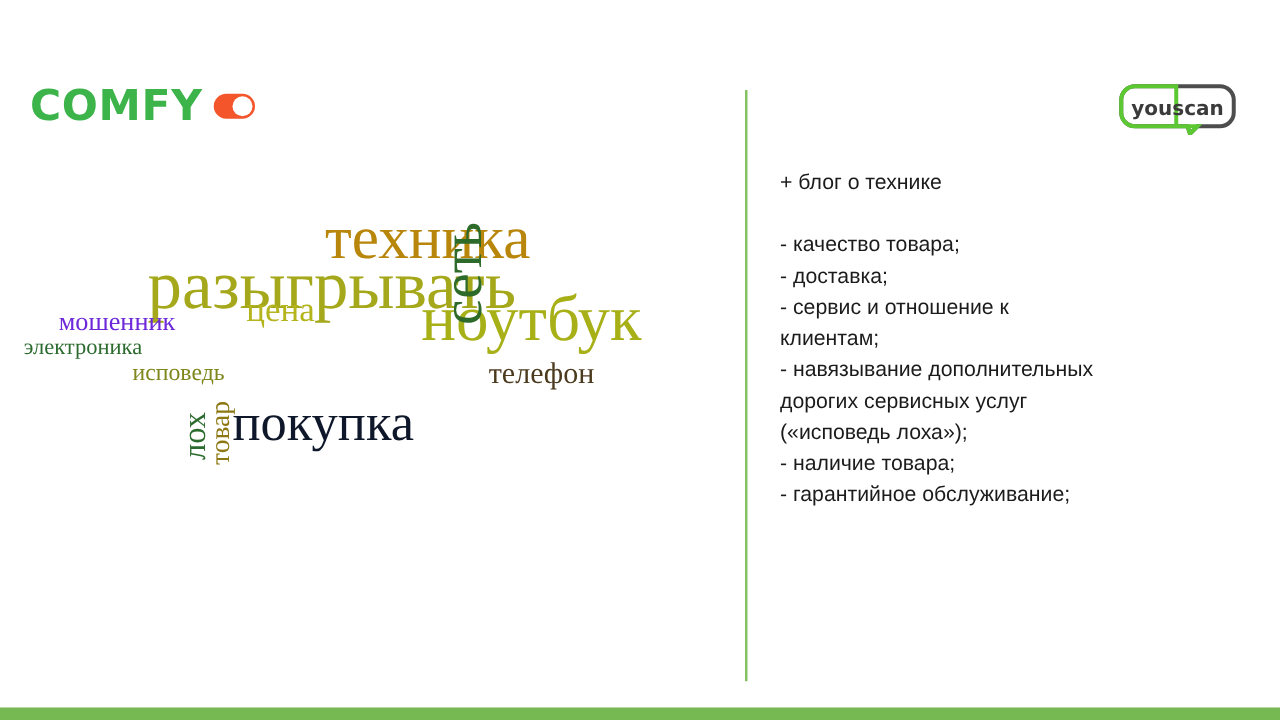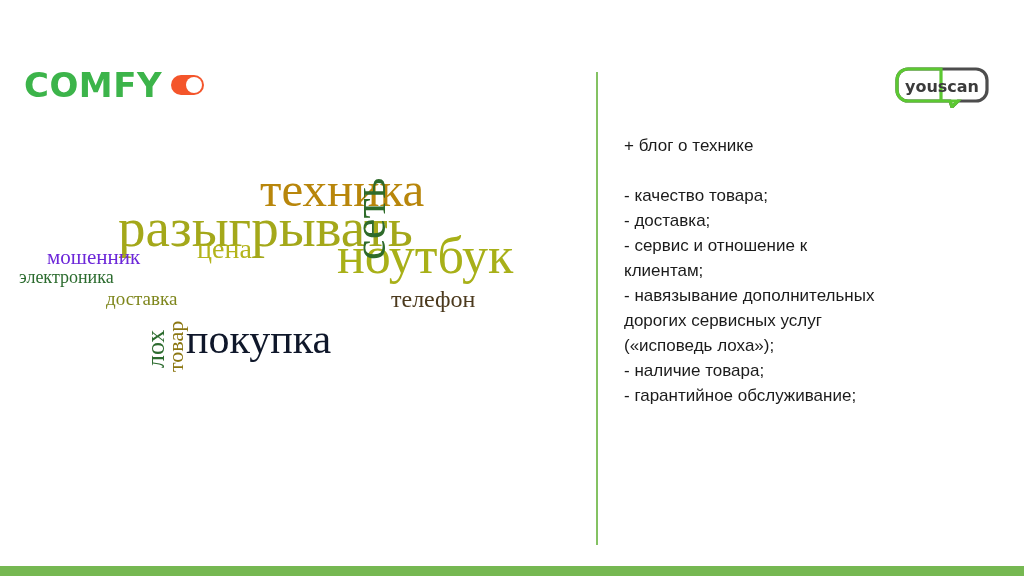--- a/index.html
+++ b/index.html
@@ -139,21 +139,21 @@
   <div class="divider"></div>
 
   <div class="cloud">
     <span class="w-tehnika">техника</span>
     <span class="w-razygryvat">разыгрывать</span>
     <span class="w-noutbuk">ноутбук</span>
     <span class="w-tsena">цена</span>
     <span class="w-pokupka">покупка</span>
     <span class="w-elektronika">электроника</span>
     <span class="w-moshennik">мошенник</span>
-    <span class="w-razvodit">доставка</span>
+    <span class="w-razvodit">исповедь</span>
     <span class="w-telefon">телефон</span>
     <span class="w-set">сеть</span>
     <span class="w-loh">лох</span>
     <span class="w-tovar">товар</span>
   </div>
 
   <div class="panel">
     <p>+ блог о технике</p>
     <p class="gap"></p>
     <p>- качество товара;</p>

